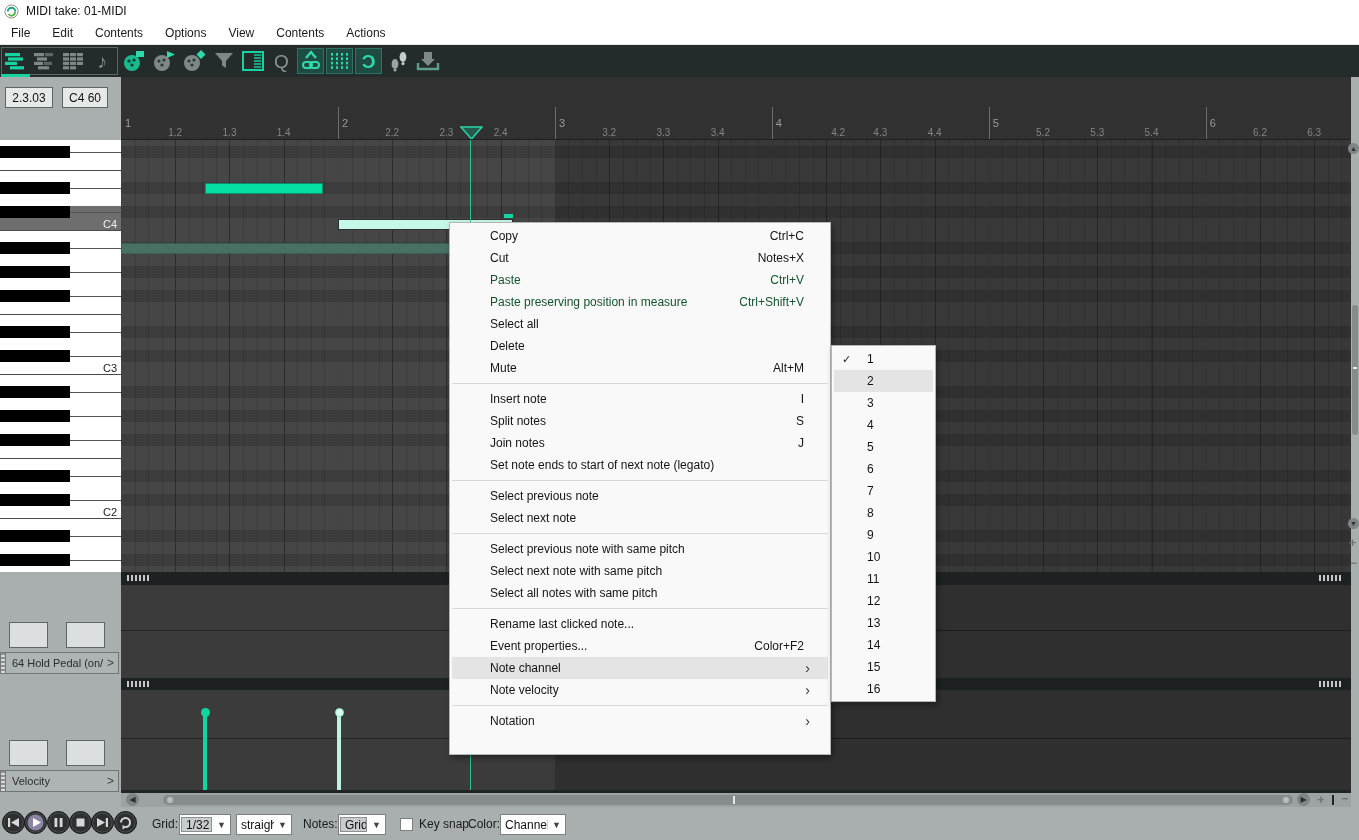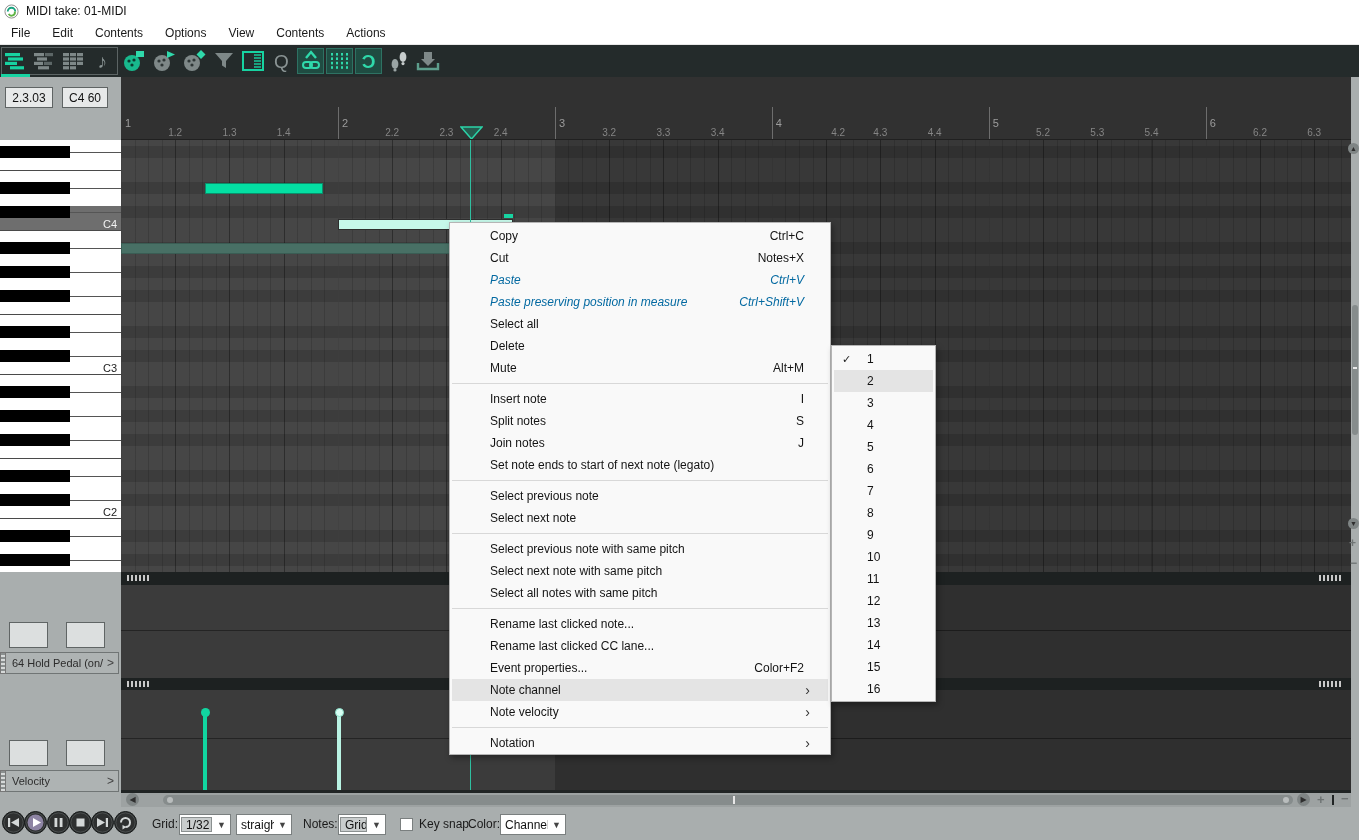--- a/index.html
+++ b/index.html
@@ -89,21 +89,21 @@
   .combo{position:absolute;top:6px;height:21px;background:#fff;border:1px solid #7a7f7f;display:flex;align-items:center;font-size:12px;color:#111;}
   .combo .ctext{flex:1;padding:0 4px;white-space:nowrap;overflow:hidden;}
   .combo .ctext.inset{background:#c9cdcd;border:1px solid #8b9090;margin:1px;height:15px;line-height:14px;}
   .combo .chev{padding:0 4px;font-size:9px;color:#444;}
   .checkbox{position:absolute;top:10px;width:13px;height:13px;background:#fff;border:1px solid #7a7f7f;}
 
   
   #ctxmenu{position:absolute;left:449px;top:222px;width:382px;height:533px;background:#f9f9f9;border:1px solid #b5b5b5;box-shadow:2px 3px 6px rgba(0,0,0,0.35);z-index:50;padding:2px 0;}
   .mrow{height:22px;display:flex;align-items:center;padding:0 18px 0 38px;font-size:12px;color:#141414;margin:0 2px;}
   .mrow.hl{background:#e4e4e4;}
-  .mrow.dis{color:#0369a1;font-style:italic;}
+  .mrow.dis{color:#14532d;}
   .mrow .msh{margin-left:auto;padding-right:6px;}
   .mrow .marr{margin-left:auto;font-size:14px;color:#333;}
   .msep{height:1px;background:#d8d8d8;margin:4px 2px;}
   #submenu{position:absolute;left:831px;top:345px;width:105px;height:357px;background:#f9f9f9;border:1px solid #b5b5b5;box-shadow:2px 3px 6px rgba(0,0,0,0.35);z-index:60;padding:2px 0;}
   .srow{height:22px;display:flex;align-items:center;font-size:12px;color:#141414;margin:0 2px;position:relative;}
   .srow.hl{background:#e4e4e4;}
   .srow .chk{position:absolute;left:8px;font-size:11px;color:#222;}
   .srow .slabel{position:absolute;left:33px;}
 </style>
 </head>
@@ -602,23 +602,20 @@
         <span>Select next note with same pitch</span>
       </div>
       <div class="mrow">
         <span>Select all notes with same pitch</span>
       </div>
       <div class="msep"></div>
       <div class="mrow">
         <span>Rename last clicked note...</span>
       </div>
       <div class="mrow">
-        <span>Rename last clicked CC lane...</span>
-      </div>
-      <div class="mrow">
         <span>Event properties...</span>
         <span class="msh">Color+F2</span>
       </div>
       <div class="mrow hl">
         <span>Note channel</span>
         <span class="marr">›</span>
       </div>
       <div class="mrow">
         <span>Note velocity</span>
         <span class="marr">›</span>

